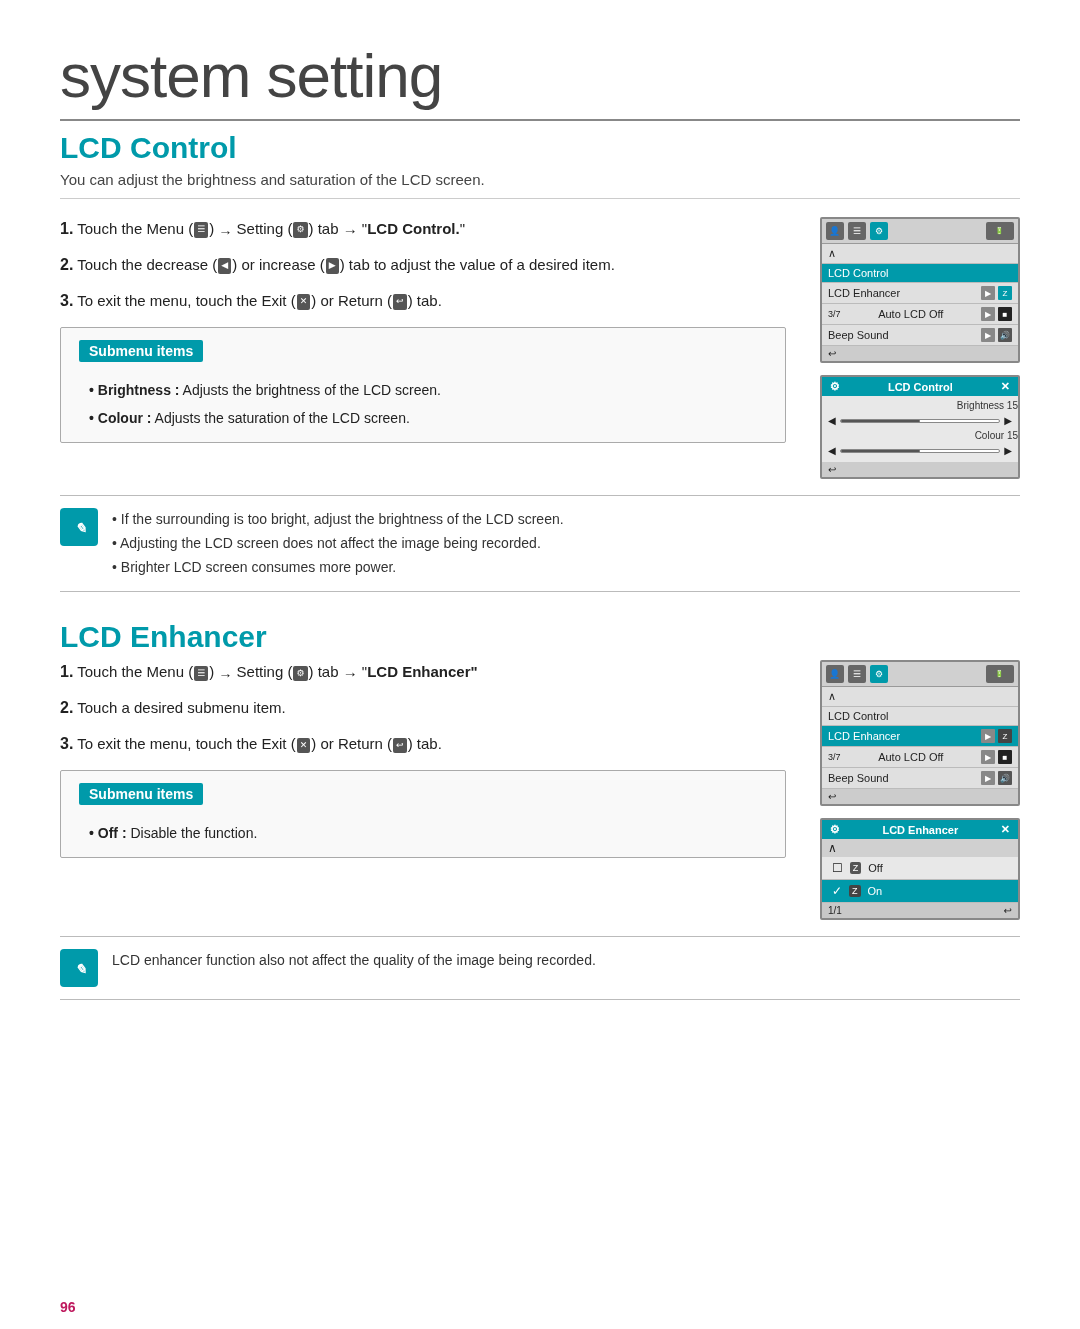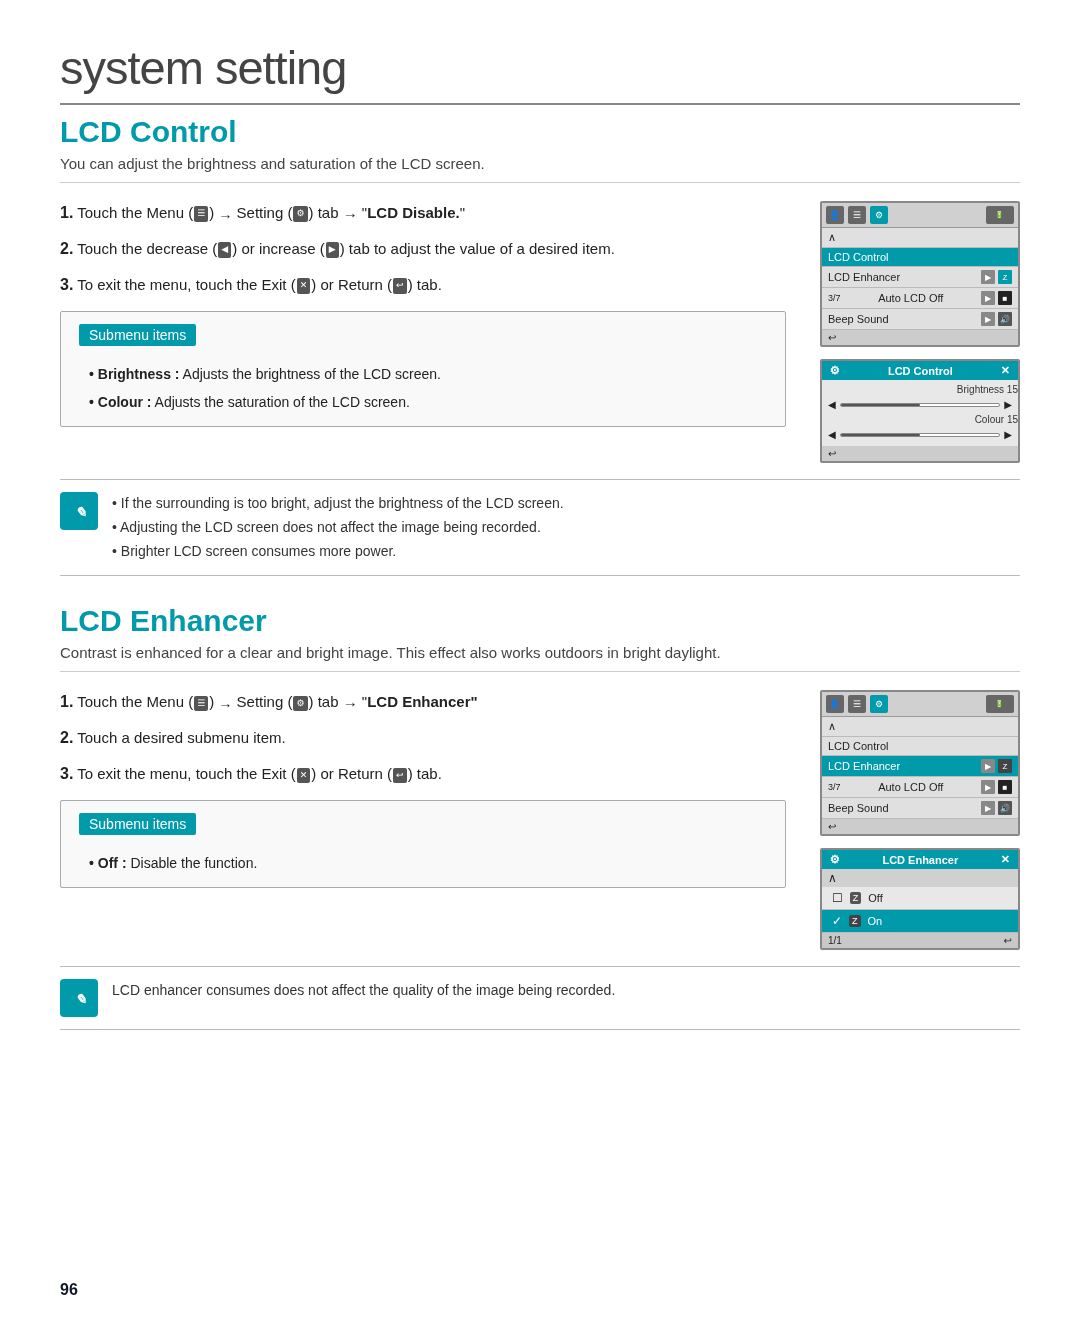--- a/index.html
+++ b/index.html
@@ -8,21 +8,21 @@
       background: #fff;
       color: #222;
       width: 1080px;
       min-height: 1329px;
       padding: 40px 60px 40px 60px;
       position: relative;
     }
 
     
     .page-title {
-      font-size: 47px;
+      font-size: 62px;
       font-weight: 300;
       color: #444;
       letter-spacing: -1px;
       border-bottom: 2px solid #888;
       padding-bottom: 8px;
       margin-bottom: 10px;
       font-family: Arial, sans-serif;
     }
 
     
@@ -83,21 +83,21 @@
       padding: 12px 18px 12px 18px;
       margin-top: 14px;
       margin-bottom: 10px;
       background: #f9f9f9;
     }
 
     .submenu-title {
       background: #009aaa;
       color: #fff;
       font-size: 14px;
-      font-weight: normal;
+      font-weight: bold;
       padding: 3px 10px;
       display: inline-block;
       margin-bottom: 8px;
       border-radius: 2px;
     }
 
     .submenu-item {
       font-size: 14px;
       margin-bottom: 4px;
       list-style: none;
@@ -313,25 +313,25 @@
       background: #009aaa;
       color: #fff;
     }
 
     .ui-check {
       font-size: 12px;
     }
 
     .page-num {
       position: absolute;
-      bottom: 30px;
+      bottom: 14px;
       left: 60px;
-      font-size: 16px;
-      font-weight: bold;
-      color: #0f172a;
+      font-size: 14px;
+      font-weight: bold;
+      color: #be185d;
     }
 
     .inline-icon {
       display: inline-block;
       background: #555;
       color: #fff;
       font-size: 9px;
       padding: 1px 3px;
       border-radius: 2px;
       vertical-align: middle;
@@ -355,21 +355,21 @@
 
   <div class="section-body">
 
     <div class="steps-col">
 
       <div class="step">
         <span class="step-num">1.</span>
         Touch the Menu (<span class="inline-icon">☰</span>)
         <span class="arrow-icon">→</span>
         Setting (<span class="inline-icon">⚙</span>) tab →
-        "<b>LCD Disable.</b>"
+        "<b>LCD Control.</b>"
       </div>
 
       <div class="step">
         <span class="step-num">2.</span>
         Touch the decrease (<span class="inline-icon">◀</span>)
         or increase (<span class="inline-icon">▶</span>)
         tab to adjust the value of a desired item.
       </div>
 
       <div class="step">
@@ -484,21 +484,20 @@
     <div class="note-text">
       • If the surrounding is too bright, adjust the brightness of the LCD screen.<br>
       • Adjusting the LCD screen does not affect the image being recorded.<br>
       • Brighter LCD screen consumes more power.
     </div>
   </div>
 </div>
 
 <div>
   <h2 class="section-heading">LCD Enhancer</h2>
-  <div class="section-desc">Contrast is enhanced for a clear and bright image. This effect also works outdoors in bright daylight.</div>
 
   <div class="section-body">
 
     <div class="steps-col">
 
       <div class="step">
         <span class="step-num">1.</span>
         Touch the Menu (<span class="inline-icon">☰</span>)
         <span class="arrow-icon">→</span>
         Setting (<span class="inline-icon">⚙</span>) tab →
@@ -610,17 +609,17 @@
     </div>
   </div>
 
   <div class="note-box">
     <div class="note-icon">
       <svg width="24" height="24" viewBox="0 0 24 24" fill="none">
         <rect x="3" y="3" width="18" height="18" rx="2" fill="#009aaa"></rect>
         <text x="8" y="18" font-size="14" fill="white" font-style="italic" font-family="Arial">✎</text>
       </svg>
     </div>
-    <div class="note-text">LCD enhancer consumes does not affect the quality of the image being recorded.</div>
+    <div class="note-text">LCD enhancer function also not affect the quality of the image being recorded.</div>
   </div>
 </div>
 
 <div class="page-num">96</div>
 
 </body></html>

